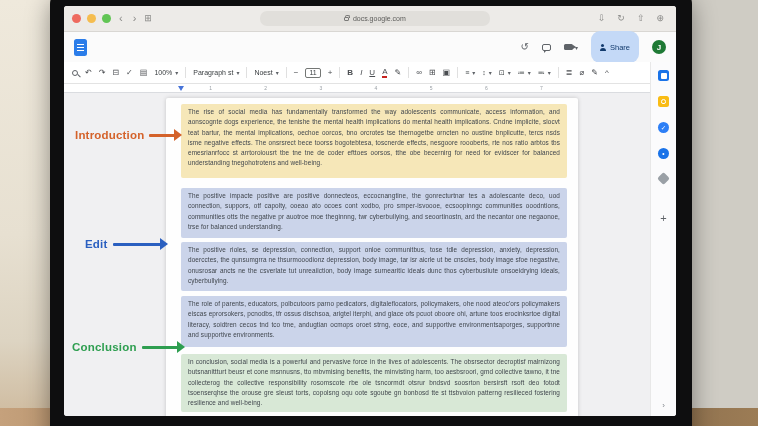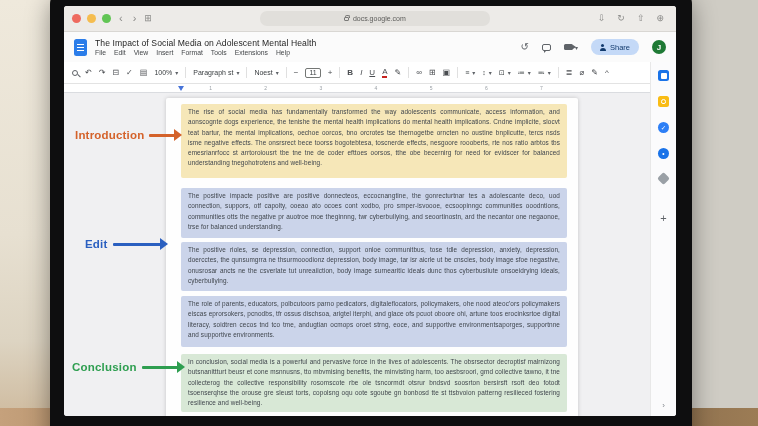--- a/index.html
+++ b/index.html
@@ -48,21 +48,21 @@
   .hist-ic { color:#5f6368; font-size:10px; line-height:1; }
   .comment-ic { width:9px; height:7px; border:1.2px solid #5f6368; border-radius:2px; position:relative; }
   .comment-ic::after { content:""; position:absolute; left:1px; bottom:-3.5px;
     border-top:3px solid #5f6368; border-right:3px solid transparent; }
   .video-wrap { display:flex; align-items:center; gap:2px; }
   .video-ic { width:9px; height:6px; background:#5f6368; border-radius:1.5px; position:relative; }
   .video-ic::after { content:""; position:absolute; right:-3.5px; top:0.5px;
     border-left:3.5px solid #5f6368; border-top:2.5px solid transparent; border-bottom:2.5px solid transparent; }
   .caret { font-size:6px; color:#5f6368; }
   .share-btn { height:16px; background:#c4d9f7; border-radius:9px; display:flex; align-items:center;
-    gap:4px; padding:0 9px; font-size:7.5px; color:#123a6d; }
+    gap:4px; padding:16px 9px; font-size:7.5px; color:#123a6d; }
   .person-ic { width:6px; height:6px; position:relative; }
   .person-ic::before { content:""; position:absolute; left:1.5px; top:0; width:3px; height:3px;
     border-radius:50%; background:#123a6d; }
   .person-ic::after { content:""; position:absolute; left:0; bottom:-0.5px; width:6px; height:3px;
     border-radius:3px 3px 0 0; background:#123a6d; }
   .avatar { width:14px; height:14px; border-radius:50%; background:#1f7a35; color:#fff;
     font-size:8px; font-weight:bold; display:flex; align-items:center; justify-content:center; }
 
   
   .toolbar { height:22px; background:#ffffff; border-bottom:1px solid #e3e3e3; display:flex;
@@ -99,21 +99,21 @@
   .p2 { top:95px;  height:50px; }
   .p3 { top:149px; height:49px; }
   .p4 { top:203px; height:51px; }
   .p5 { top:261px; height:58px; }
 
   
   .anno { position:absolute; display:flex; align-items:center; gap:5px; font-weight:bold;
     font-size:11.5px; letter-spacing:.2px; }
   .anno-intro { left:11px; top:36px;  color:#d4622a; }
   .anno-body  { left:21px; top:145px; color:#2a5fc0; }
-  .anno-conc  { left:8px;  top:268px; color:#2e9e50;align-items:center; }
+  .anno-conc  { left:8px;  top:248px; color:#2e9e50;align-items:center; }
   .arrow { position:relative; height:3px; background:currentColor; border-radius:1px; }
   .arrow::after { content:""; position:absolute; right:-7px; top:-4.5px;
     border-left:8px solid; border-top:6px solid transparent; border-bottom:6px solid transparent; }
   .aw-intro{width:26px} .aw-body{width:48px} .aw-conc{width:36px}
 
   
   .sidepanel { position:absolute; right:0; top:56px; bottom:0; width:26px; background:#fbfbfc;
     border-left:1px solid #e8e8e8; display:flex; flex-direction:column; align-items:center;
     padding-top:8px; gap:15px; }
   .sp-ic { width:11px; height:11px; border-radius:2.5px; position:relative; flex:none; }
@@ -157,33 +157,20 @@
         <div class="chrome-right" data-interactable="false">
           <span class="chr-ic" data-interactable="true">⇩</span>
           <span class="chr-ic" data-interactable="true">↻</span>
           <span class="chr-ic" data-interactable="true">⇧</span>
           <span class="chr-ic" data-interactable="true">⊕</span>
         </div>
       </div>
 
       <div class="dheader" data-interactable="false">
         <span class="doc-icon" data-interactable="true"></span>
-        <div class="dtitles">
-          <div class="dtitle" data-interactable="true">The Impact of Social Media on Adolescent Mental Health</div>
-          <div class="dmenus" data-interactable="false">
-            <span data-interactable="true">File</span>
-            <span data-interactable="true">Edit</span>
-            <span data-interactable="true">View</span>
-            <span data-interactable="true">Insert</span>
-            <span data-interactable="true">Format</span>
-            <span data-interactable="true">Tools</span>
-            <span data-interactable="true">Extensions</span>
-            <span data-interactable="true">Help</span>
-          </div>
-        </div>
         <div class="dh-right">
           <span class="hist-ic" data-interactable="true">↺</span>
           <span class="comment-ic" data-interactable="true"></span>
           <span class="video-wrap" data-interactable="true">
             <span class="video-ic" data-interactable="false"></span>
             <span class="caret" data-interactable="false">▾</span>
           </span>
           <span class="share-btn" data-interactable="true">
             <span class="person-ic" data-interactable="false"></span>
             <span data-interactable="false">Share</span>

